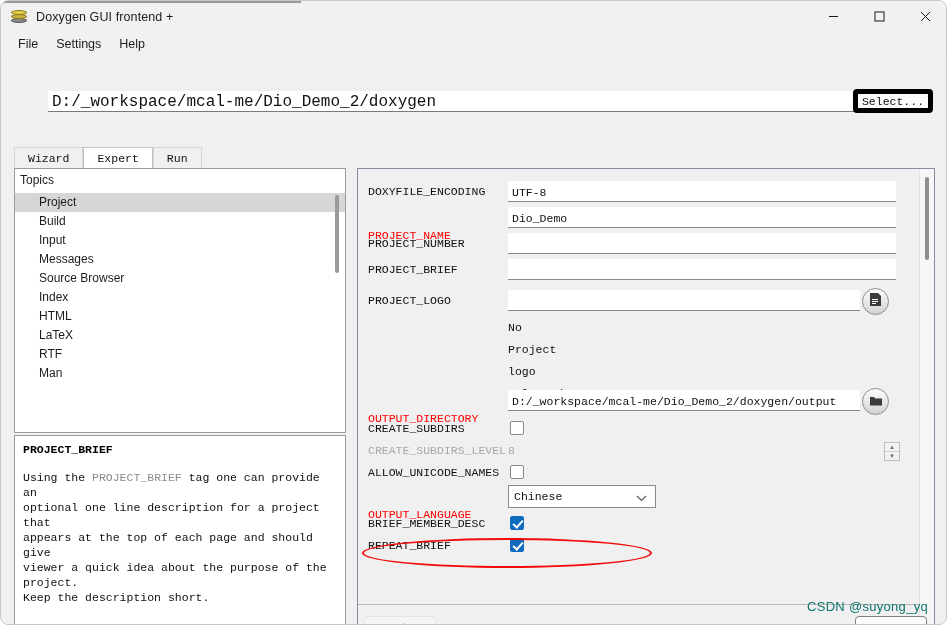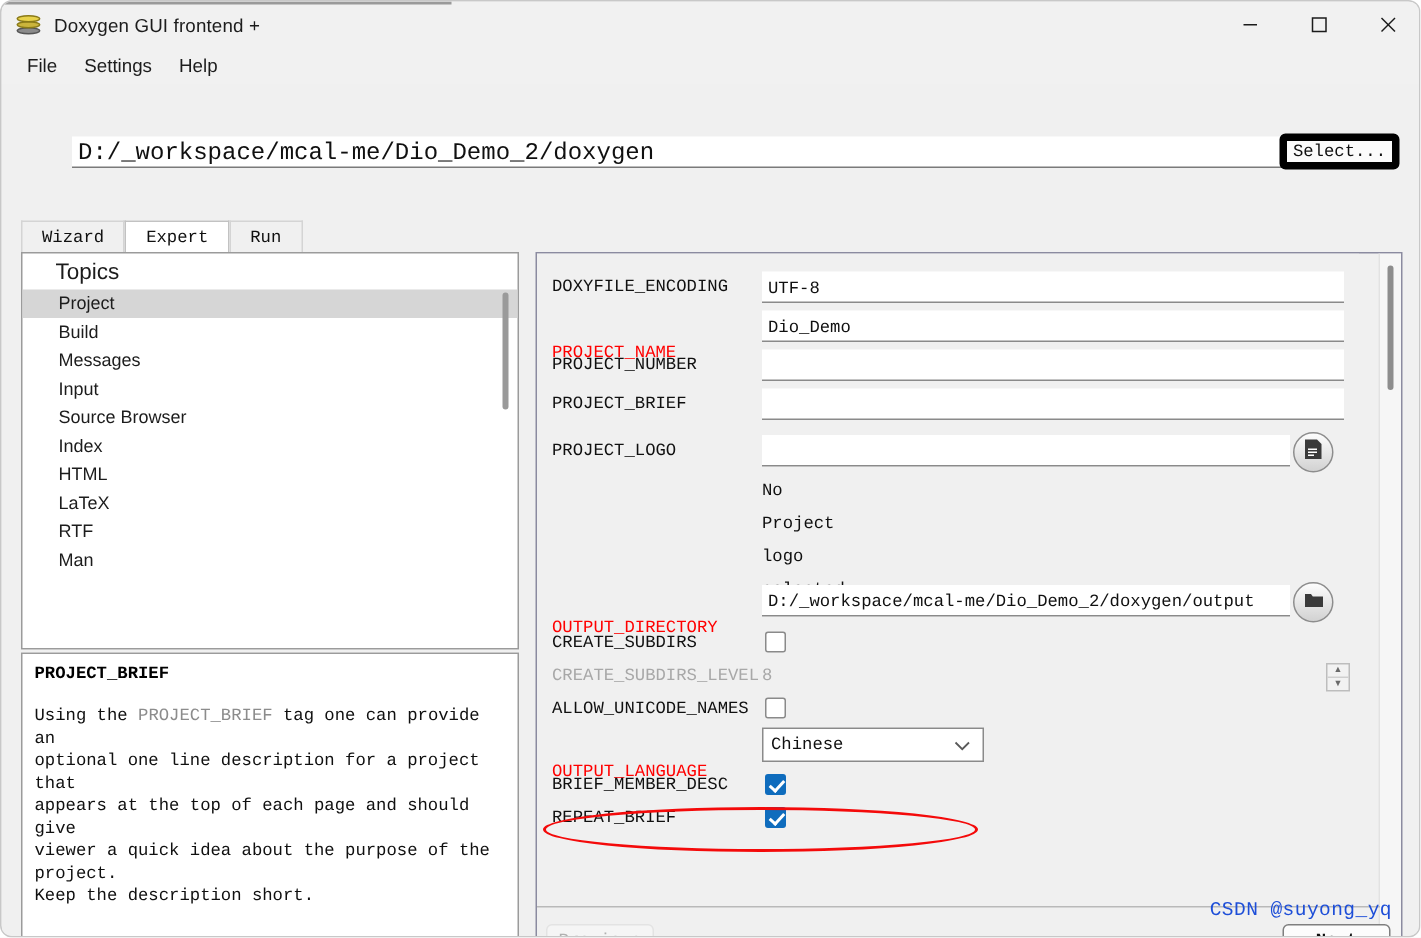--- a/index.html
+++ b/index.html
@@ -126,22 +126,22 @@
   }
 
   
   #topics-box {
     position: absolute; left: 13px; top: 112px;
     width: 332px; height: 265px;
     background: #ffffff; border: 1px solid #9b9b9b;
     overflow: hidden;
   }
   #topics-header {
-    position: absolute; left: 22px; top: 4px;
-    font-size: 15px; color: #1c1c1c;
+    position: absolute; left: 5px; top: 4px;
+    font-size: 12px; color: #1c1c1c;
   }
   #topics-list {
     position: absolute; left: 0; top: 24px; right: 0; bottom: 0;
   }
   .topic-item {
     height: 19px; line-height: 19px;
     padding-left: 24px; font-size: 12px; color: #1c1c1c;
     cursor: default;
   }
   .topic-item.selected { background: #d6d6d6; }
@@ -286,22 +286,22 @@
     position: absolute; left: 497px; top: 447px;
     width: 72px; height: 23px;
     background: #fcfcfc; border: 1px solid #7f7f7f; border-radius: 4px;
     font-size: 11.5px; color: #101010; font-weight: bold;
     display: flex; align-items: center; justify-content: center;
     cursor: default;
   }
 
   #watermark {
     position: absolute; right: 18px; top: 598px;
-    font-size: 13px; color: #1d4ed8;
-    font-family: Liberation Mono, monospace;
+    font-size: 13px; color: #0f766e;
+    font-family: Liberation Sans, sans-serif;
     letter-spacing: 0.3px;
   }
 </style>
 </head>
 <body>
 
 <div id="app">
 
   <div id="titlebar">
     <div id="titlebar-tabline"></div>
@@ -349,22 +349,22 @@
       <div class="tab mono">Wizard</div>
       <div class="tab mono active">Expert</div>
       <div class="tab mono">Run</div>
     </div>
 
     <div id="topics-box">
       <div id="topics-header">Topics</div>
       <div id="topics-list">
         <div class="topic-item selected">Project</div>
         <div class="topic-item">Build</div>
+        <div class="topic-item">Input</div>
         <div class="topic-item">Messages</div>
-        <div class="topic-item">Input</div>
         <div class="topic-item">Source Browser</div>
         <div class="topic-item">Index</div>
         <div class="topic-item">HTML</div>
         <div class="topic-item">LaTeX</div>
         <div class="topic-item">RTF</div>
         <div class="topic-item">Man</div>
       </div>
       <div id="topics-scroll"></div>
     </div>
 

